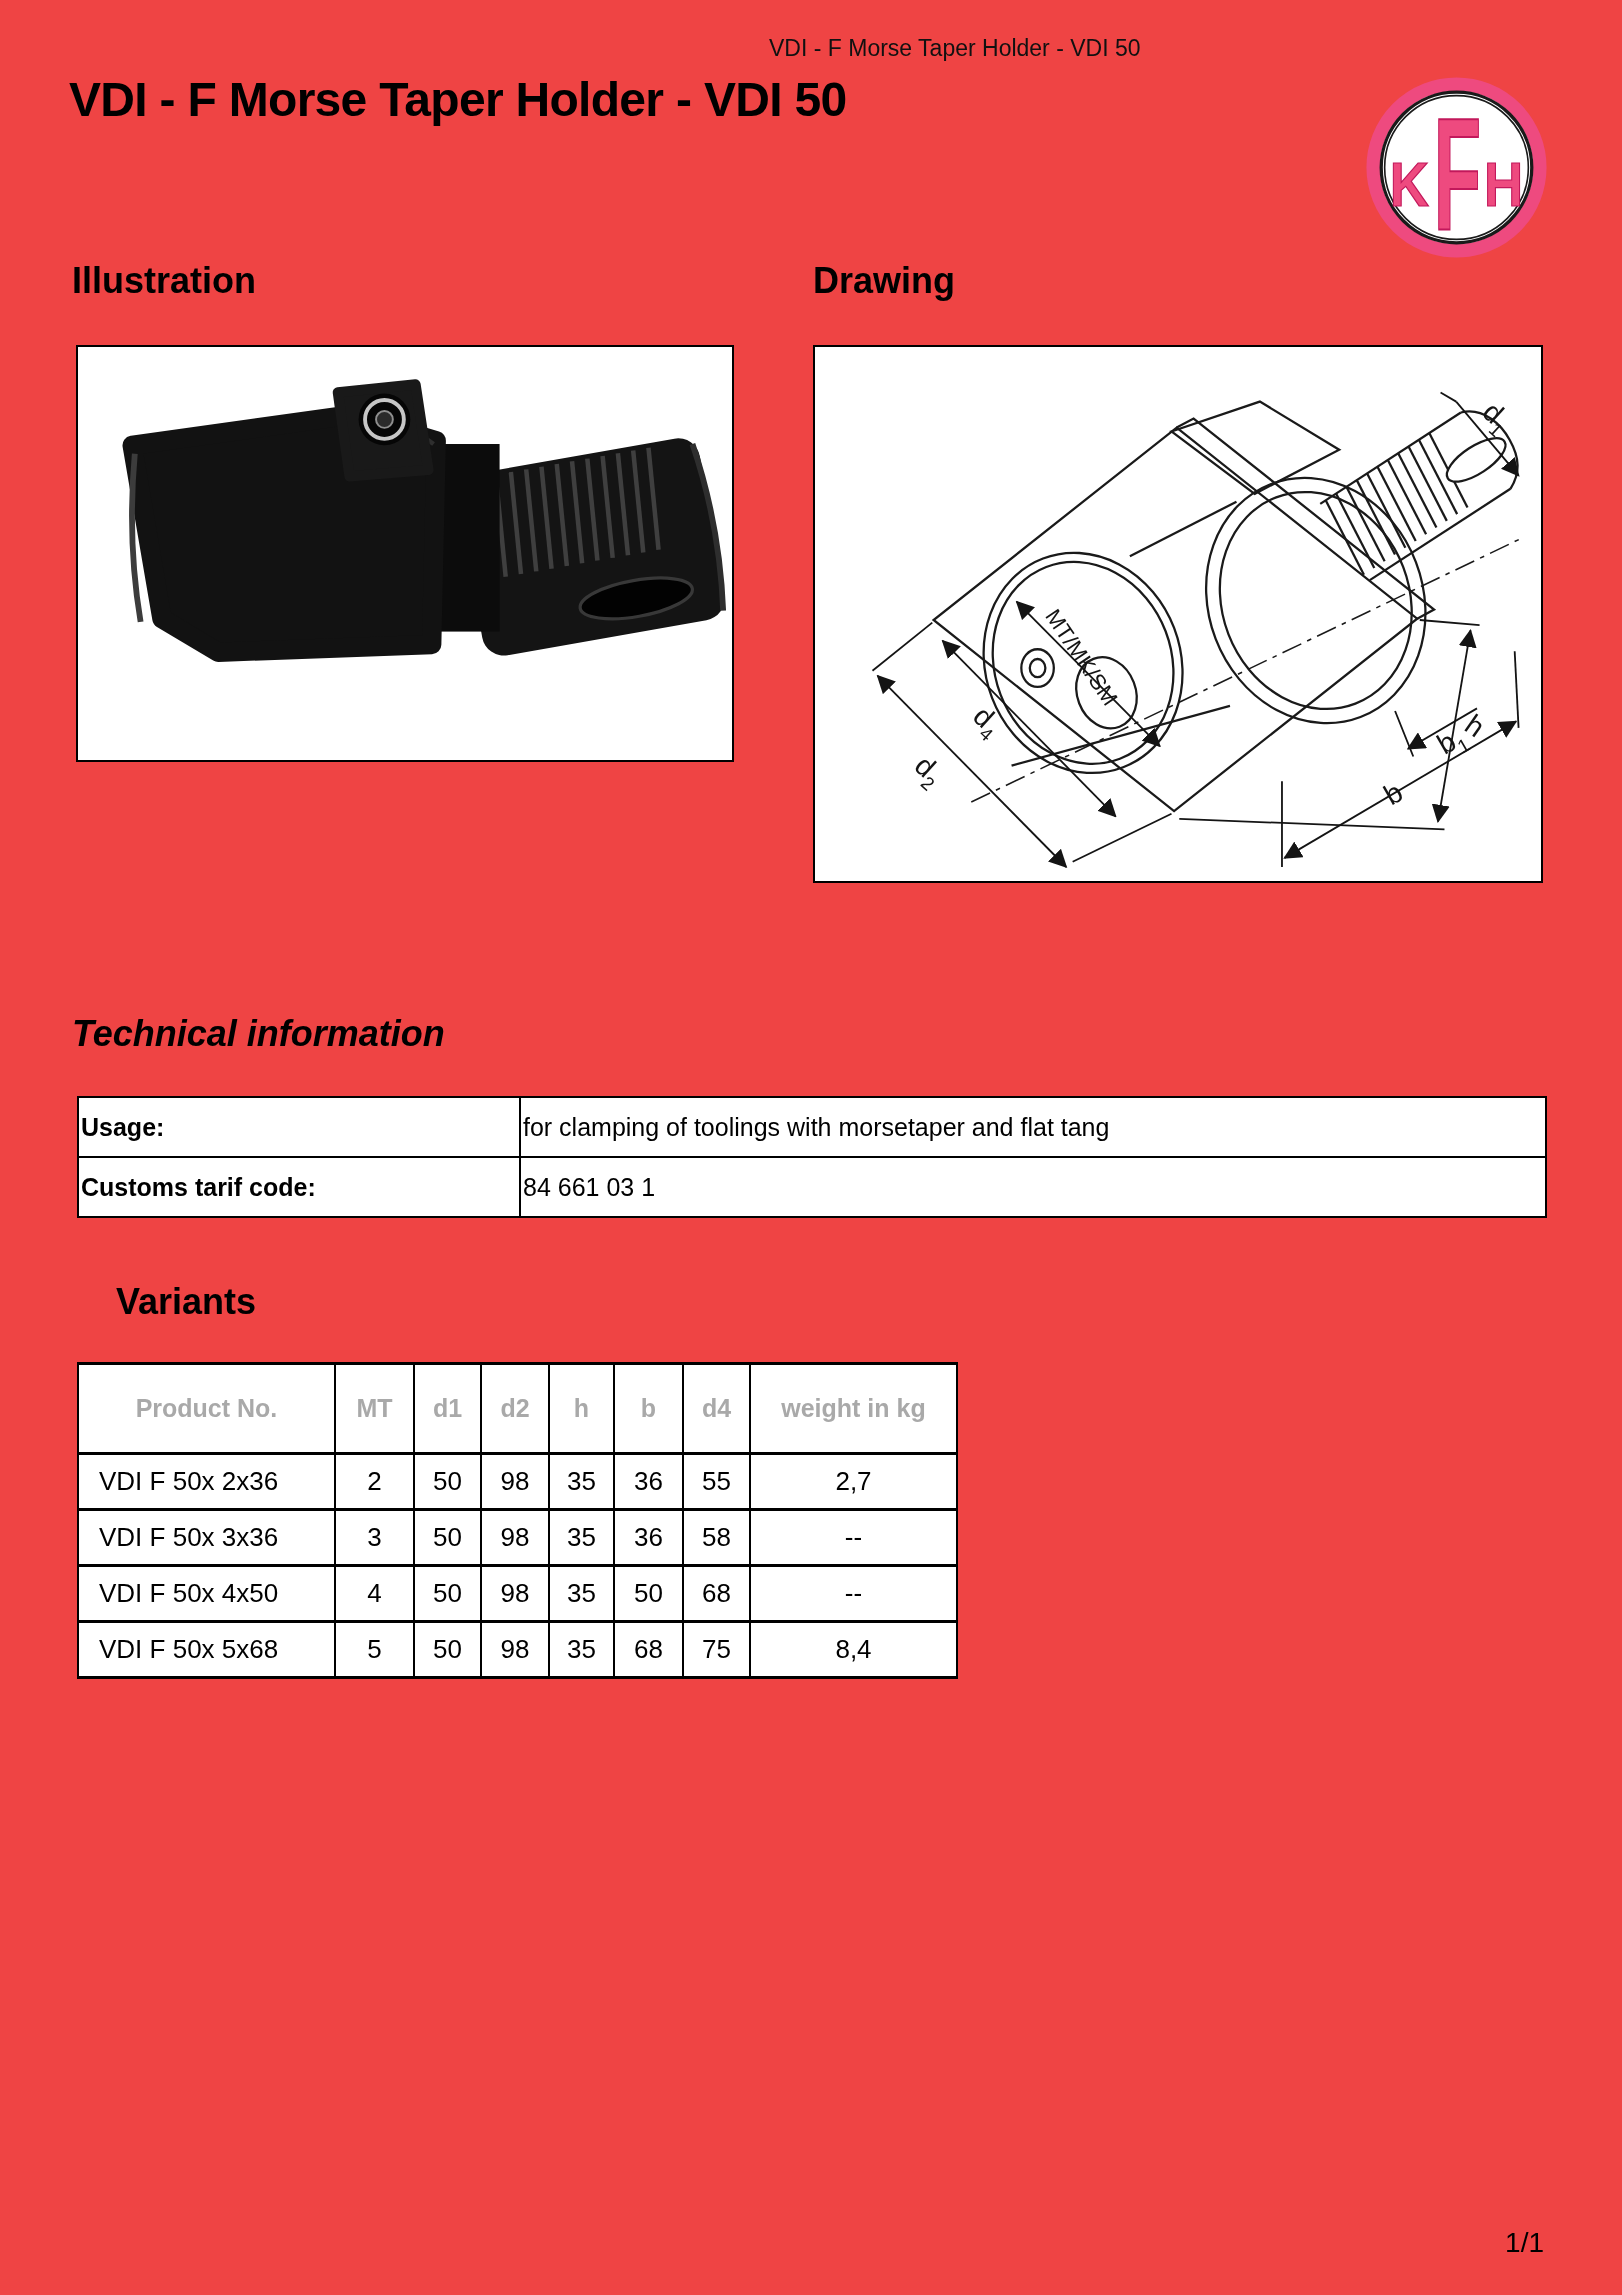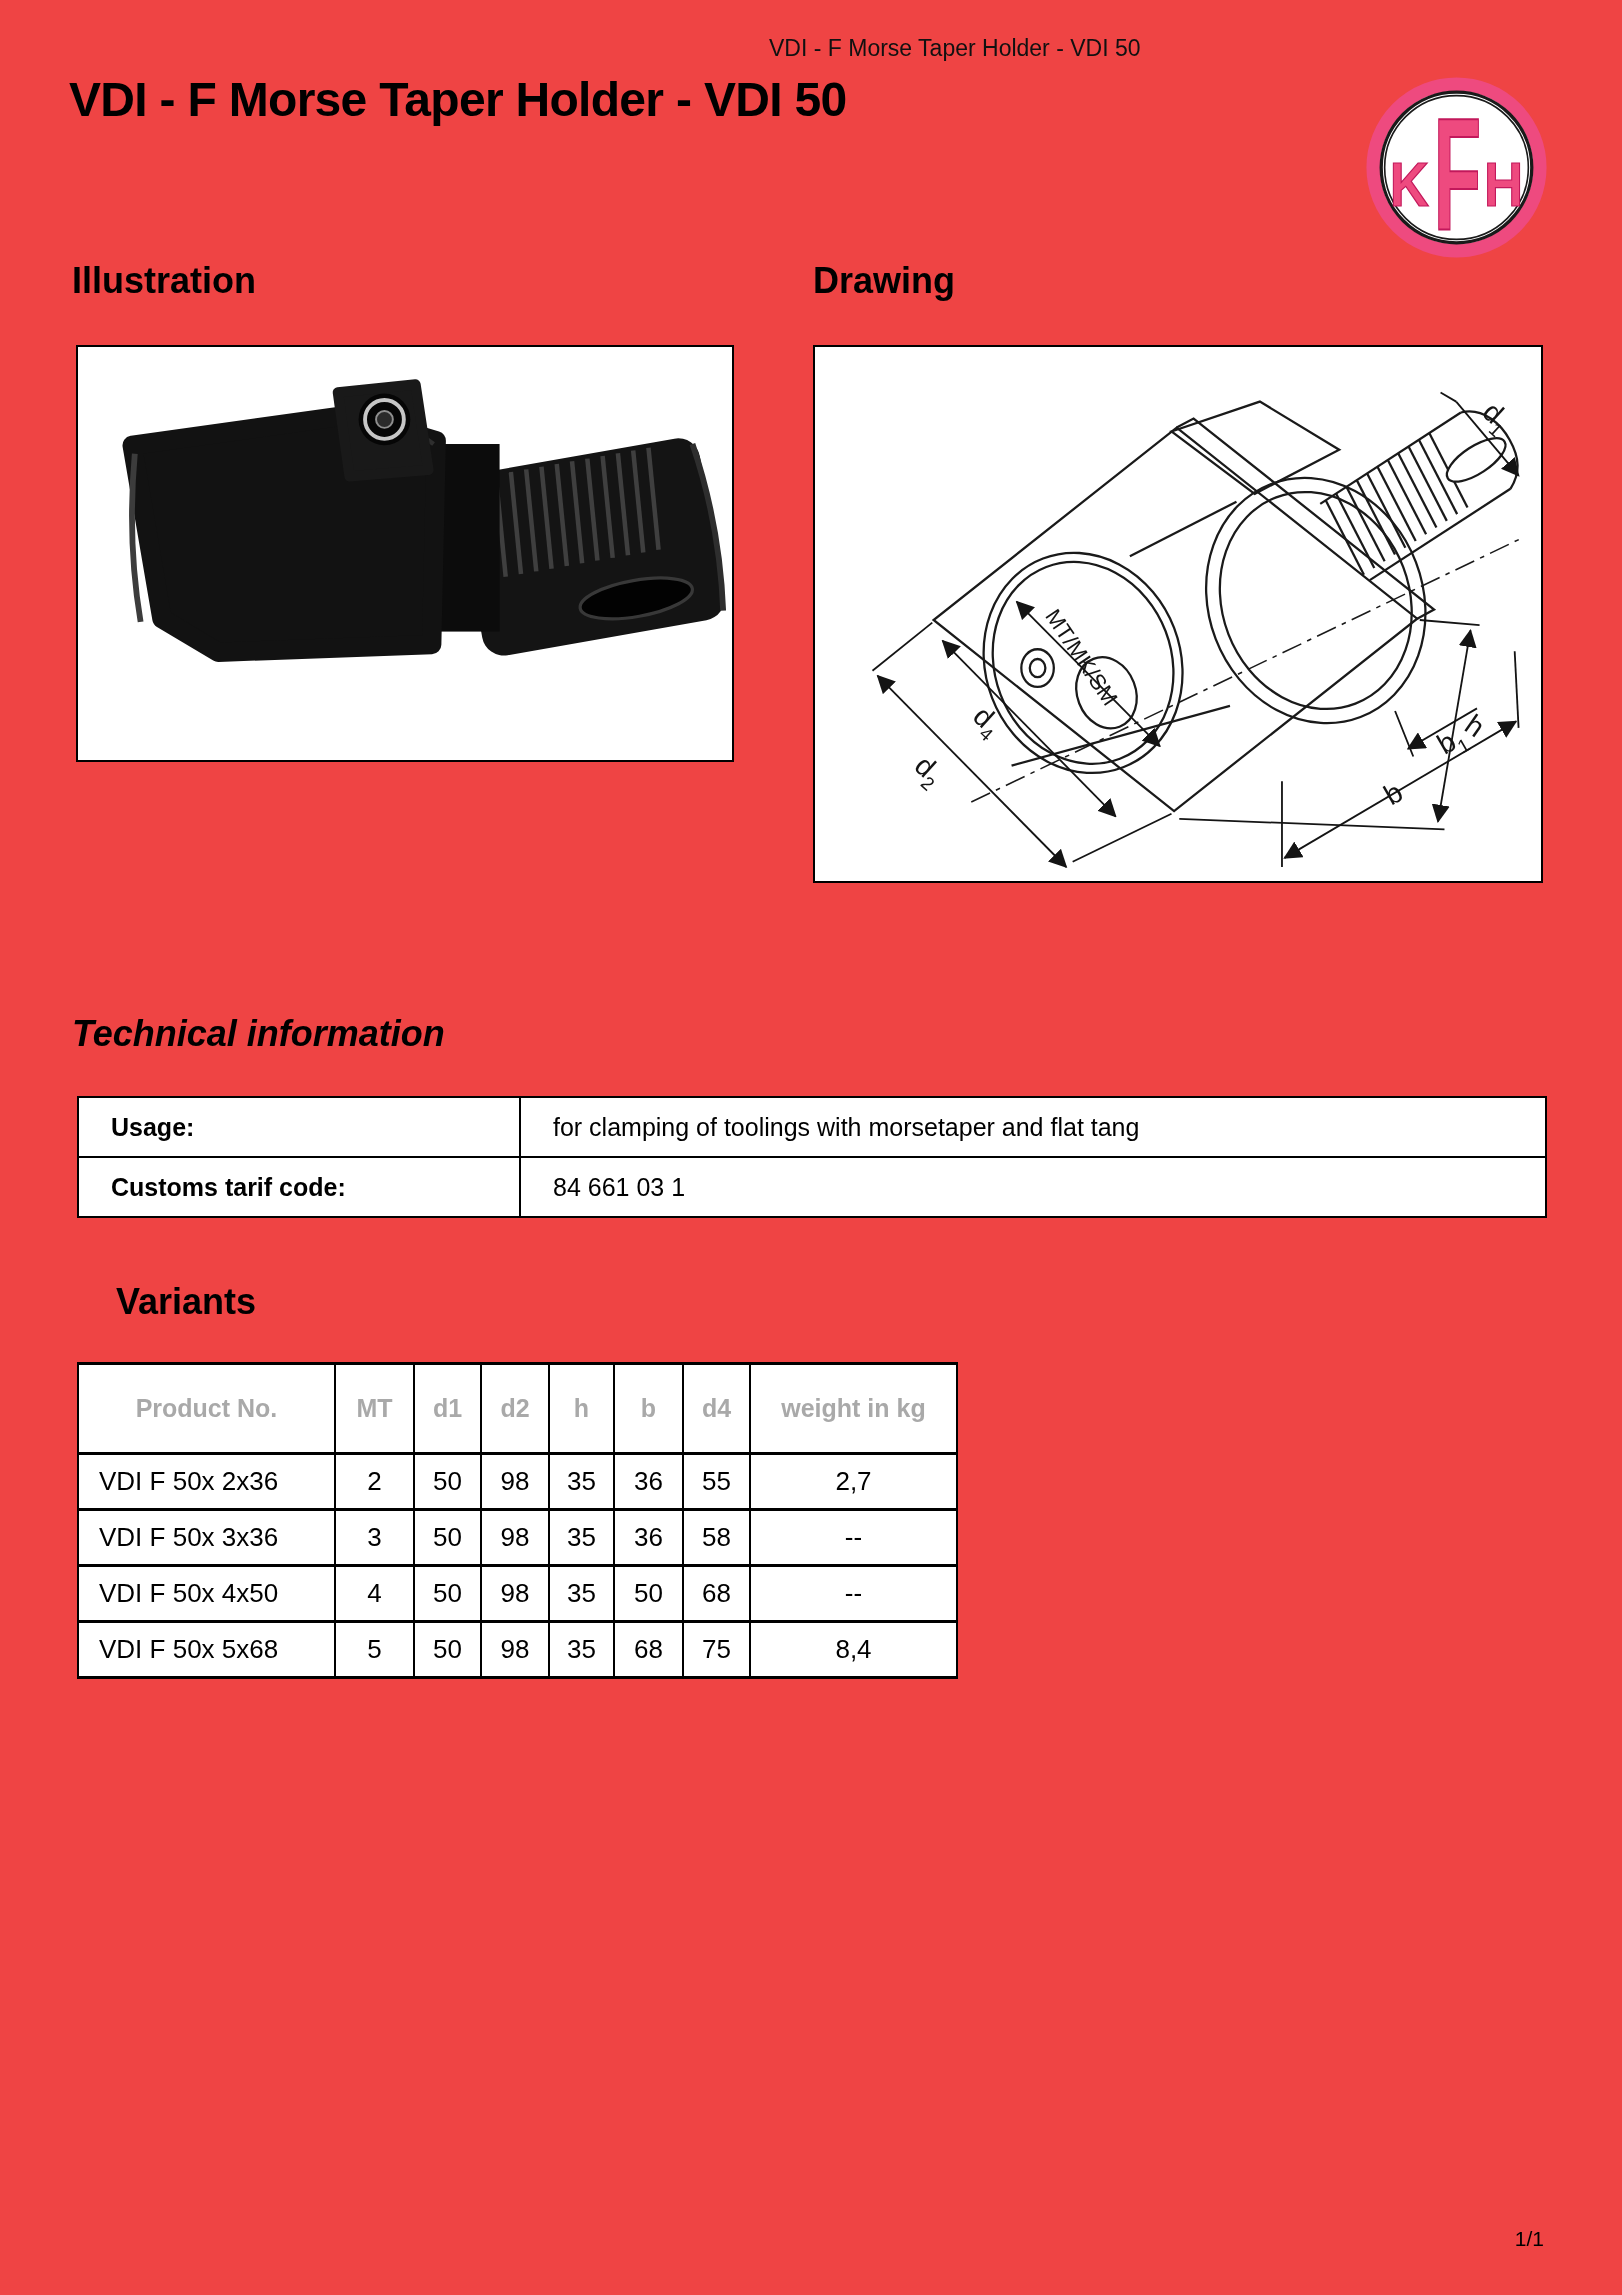--- a/index.html
+++ b/index.html
@@ -14,29 +14,29 @@
   .sec-heading{position:absolute;font-size:36px;font-weight:bold;white-space:nowrap;}
   #h-illustration{left:72px;top:260px;}
   #h-drawing{left:813px;top:260px;}
   #h-technical{left:72px;top:1013px;font-style:italic;}
   #h-variants{left:72px;top:1281px;margin-left:44px;}
   .figure{position:absolute;border:2.6px solid #000;box-sizing:border-box;background:#fff;margin:0;}
   #fig-illustration{left:76px;top:345px;width:658px;height:417px;}
   #fig-drawing{left:813px;top:345px;width:730px;height:538px;}
   table{position:absolute;border-collapse:collapse;table-layout:fixed;background:#fff;}
   #tech-table{left:77px;top:1096px;width:1468px;}
-  #tech-table td{border:2.6px solid #000;height:58px;font-size:25px;vertical-align:middle;padding:0 0 0 32px;}
+  #tech-table td{border:2.6px solid #000;height:58px;font-size:25px;vertical-align:middle;padding:0 0 0 2px;}
   .tech-label{font-weight:bold;}
   #var-table{left:77px;top:1362px;width:880px;}
   #var-table th{border-left:2px solid #000;border-right:2px solid #000;border-top:3.3px solid #000;border-bottom:3.3px solid #000;
     height:85px;color:#a9a9a9;font-size:25px;font-weight:bold;text-align:center;vertical-align:middle;}
   #var-table td{border-left:2px solid #000;border-right:2px solid #000;border-top:3.3px solid #000;border-bottom:3.3px solid #000;
     height:51px;font-size:26px;text-align:center;vertical-align:middle;}
   #var-table td.product{text-align:left;padding-left:20px;}
-  .page-num{position:absolute;left:1420px;top:2227px;width:124px;text-align:right;font-size:21px;}
+  .page-num{position:absolute;left:1420px;top:2227px;width:124px;text-align:right;font-size:28px;}
   svg{display:block;}
   svg text{font-family:"Liberation Sans", sans-serif;}
 </style>
 </head>
 <body>
 
 <div class="page">
 
   <div class="pdf-header">VDI - F Morse Taper Holder - VDI 50</div>
 

